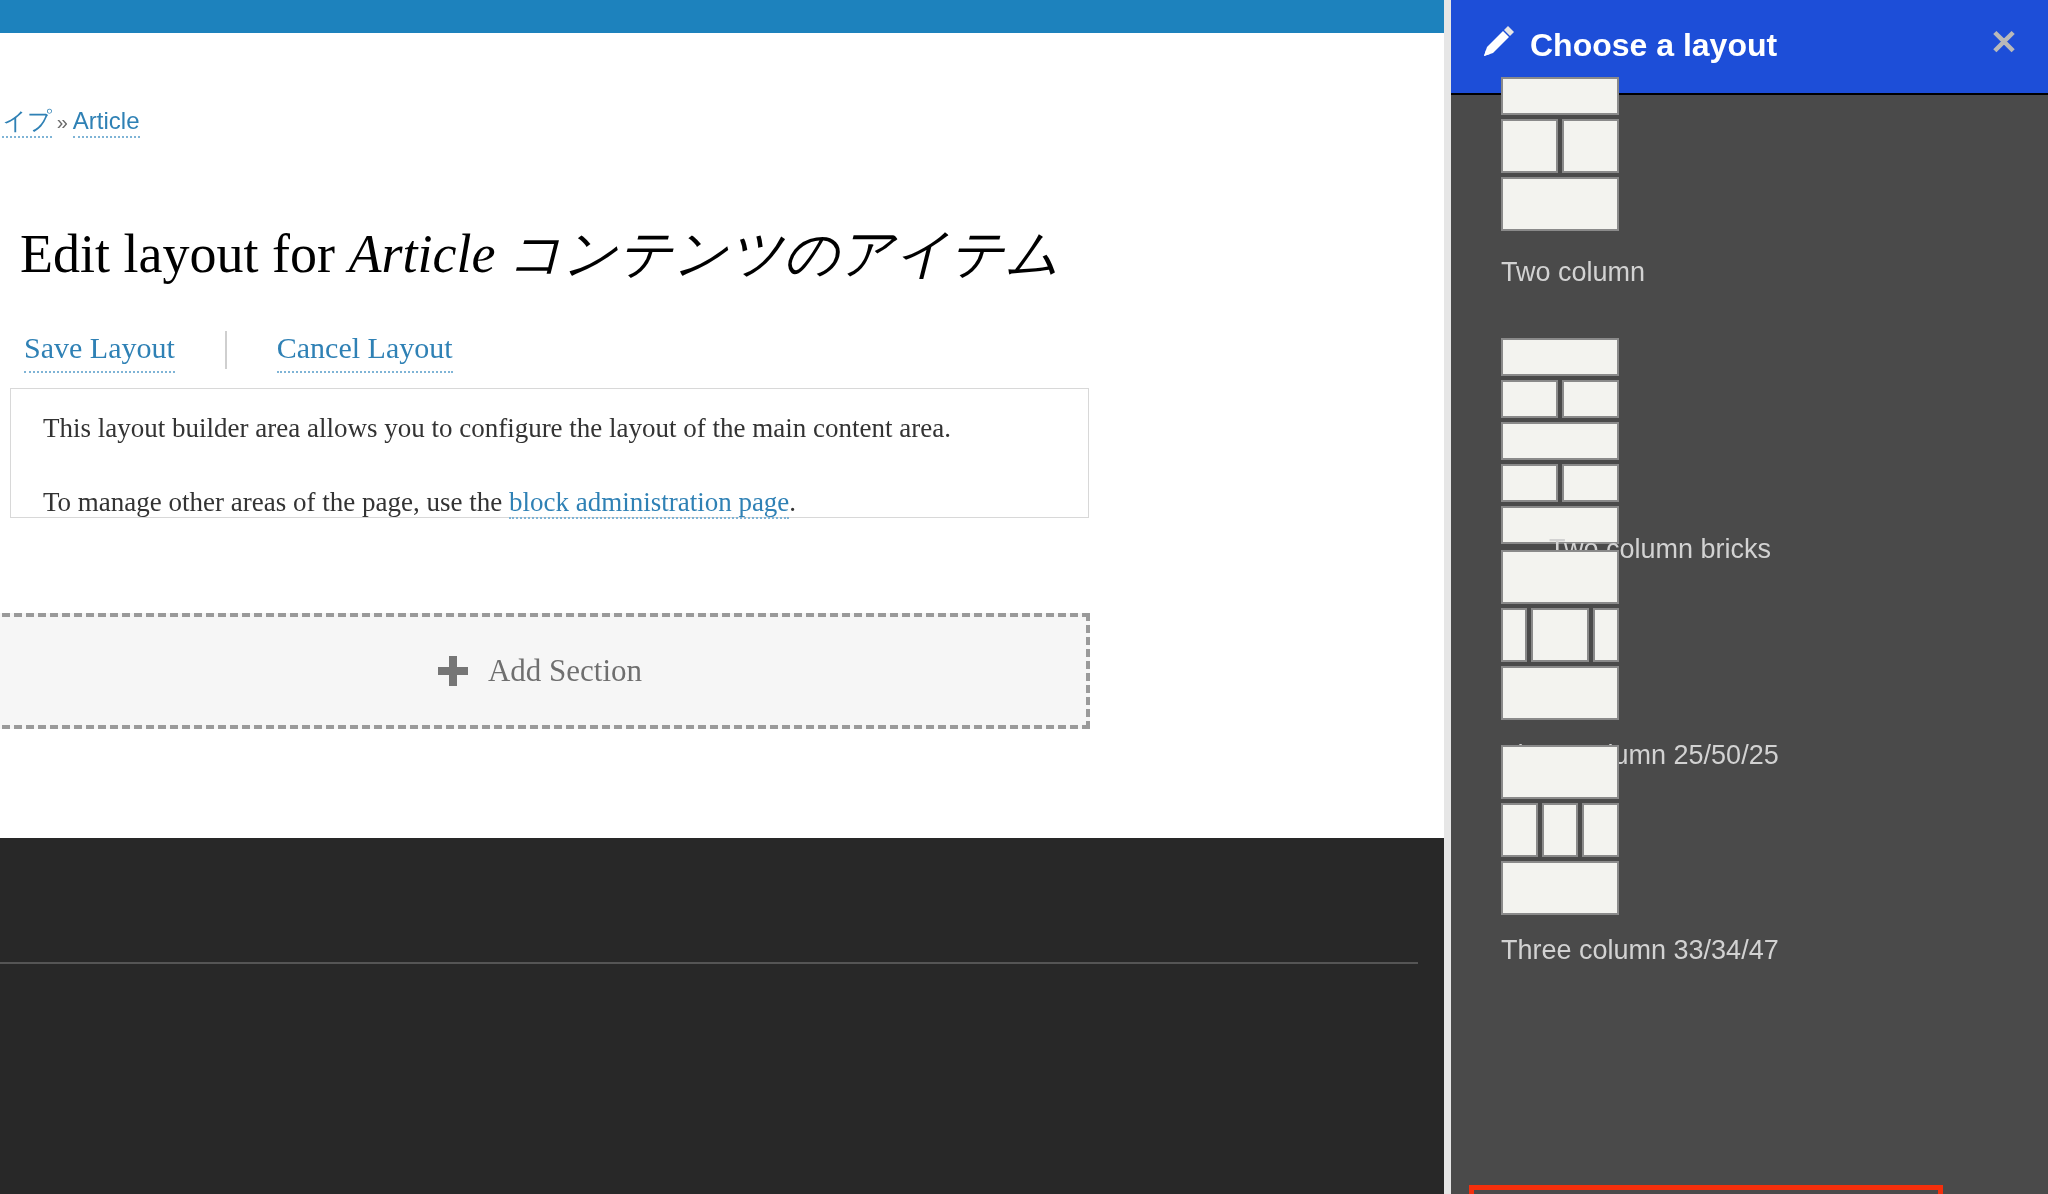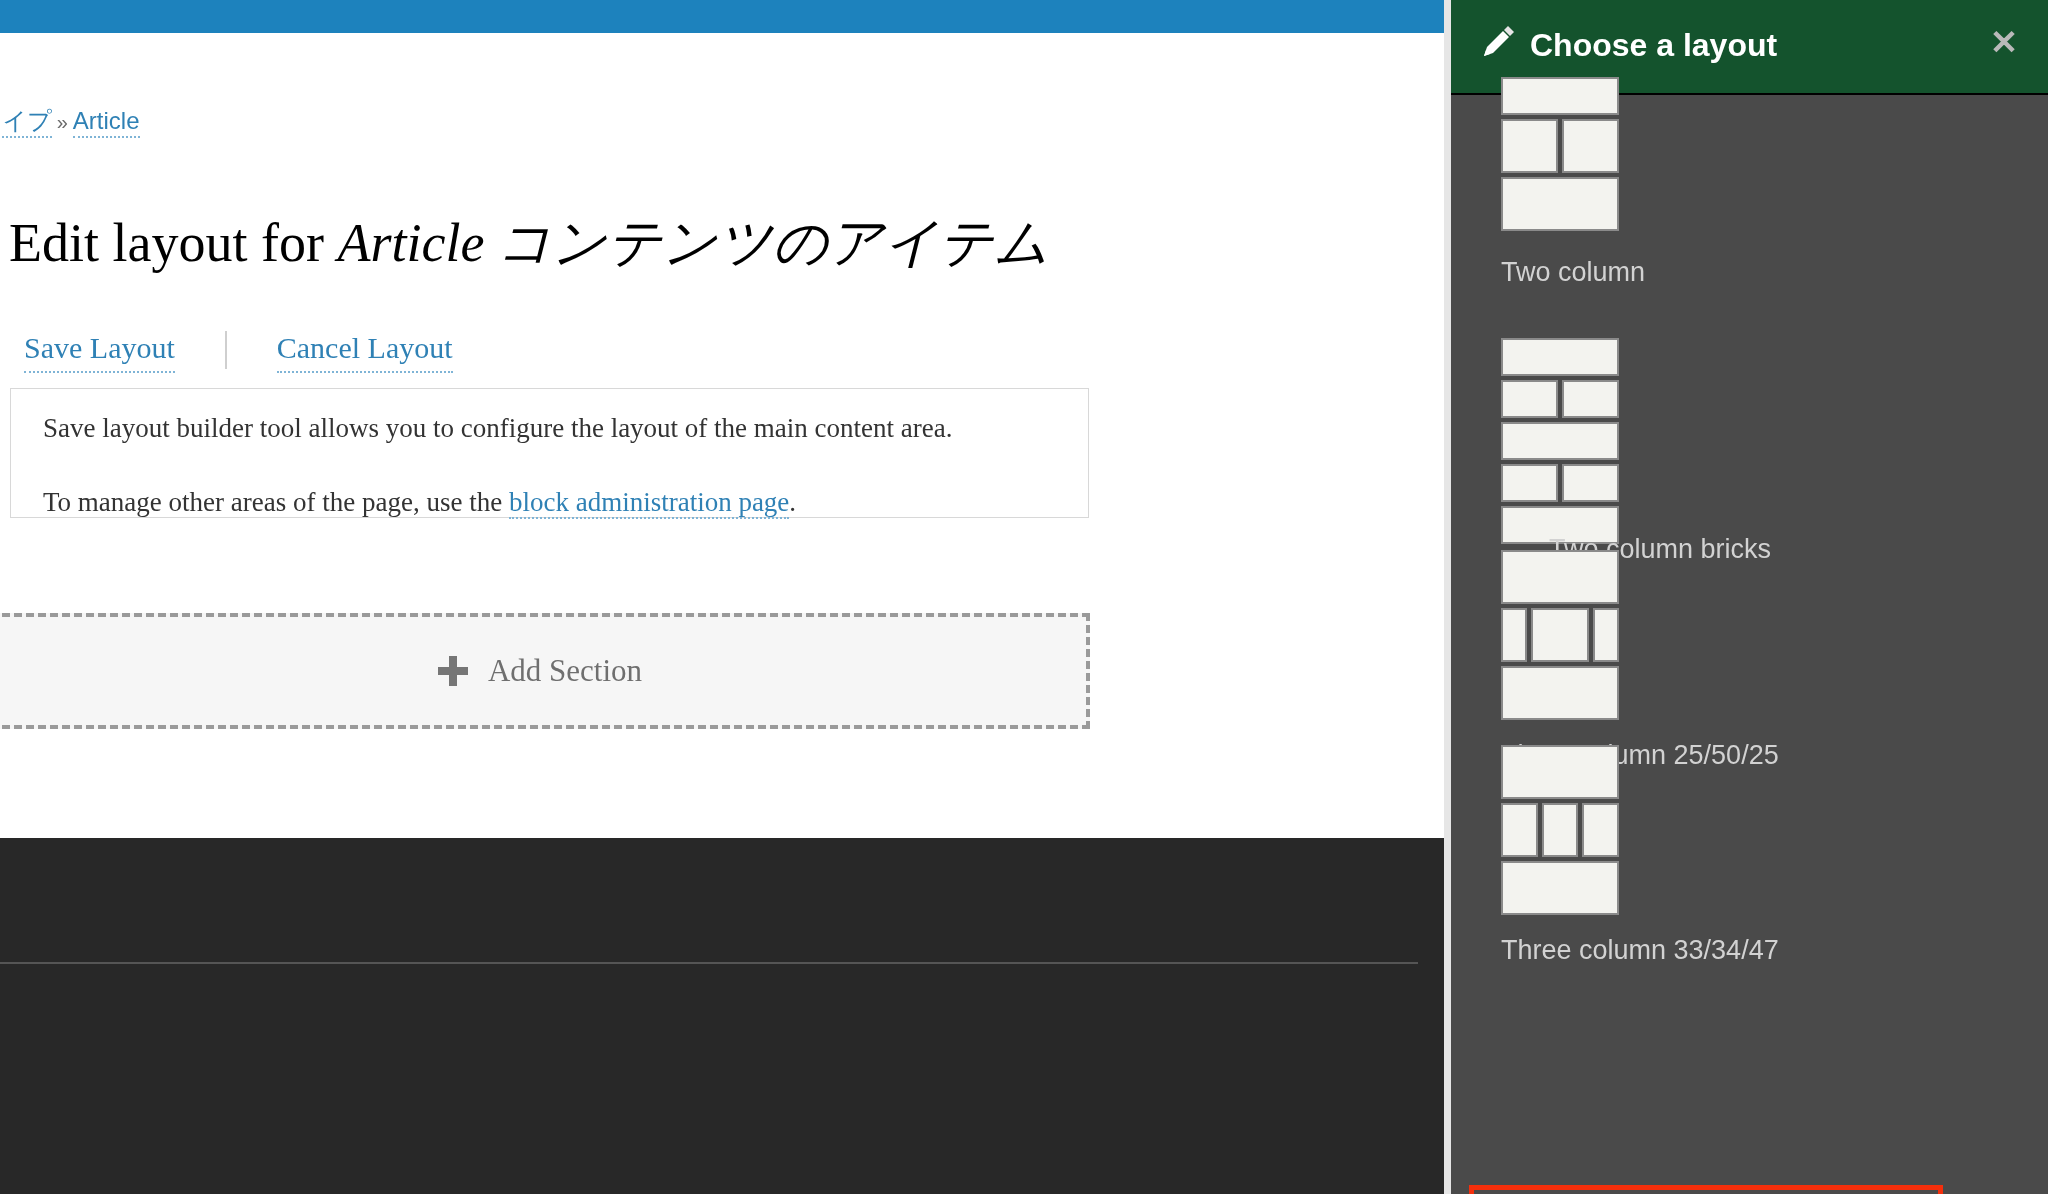--- a/index.html
+++ b/index.html
@@ -66,21 +66,21 @@
   #page-title {
     position: absolute;
     left: 4px;
     top: 176px;
     font-family: "Liberation Serif", serif;
     font-size: 54px;
     font-weight: normal;
     color: #000000;
     white-space: nowrap;
     line-height: 1.1;
-    margin: 5px;
+    margin: 16px;
   }
   #page-title .it {
     font-style: italic;
   }
   #page-title .jp {
     font-style: italic;
     padding-left: 12px;
   }
 
   #action-links {
@@ -204,21 +204,21 @@
     height: 1194px;
     background: #4a4a4a;
     overflow: hidden;
   }
 
   #dialog-header {
     position: absolute;
     left: 0; top: 0;
     width: 597px;
     height: 95px;
-    background: #14532d;
+    background: #1d4ed8;
     border-bottom: 2px solid #000000;
     box-sizing: border-box;
   }
   #pencil-icon {
     position: absolute;
     left: 29px;
     top: 26px;
     width: 34px;
     height: 34px;
   }
@@ -322,21 +322,21 @@
 
     <h1 id="page-title"><span>Edit layout for</span> <span class="it">Article</span><span class="jp">コンテンツのアイテム</span></h1>
 
     <div id="action-links">
       <a href="#">Save Layout</a>
       <span class="vdiv"></span>
       <a href="#">Cancel Layout</a>
     </div>
 
     <div id="help-box">
-      <p id="help-p1">Save layout builder tool allows you to configure the layout of the main content area.</p>
+      <p id="help-p1">This layout builder area allows you to configure the layout of the main content area.</p>
       <p id="help-p2"><span>To manage other areas of the page, use the </span><a href="#">block administration page</a><span>.</span></p>
     </div>
 
     <div id="add-section">
       <span class="plus"></span>
       <span class="lbl">Add Section</span>
     </div>
 
   </div>
 

